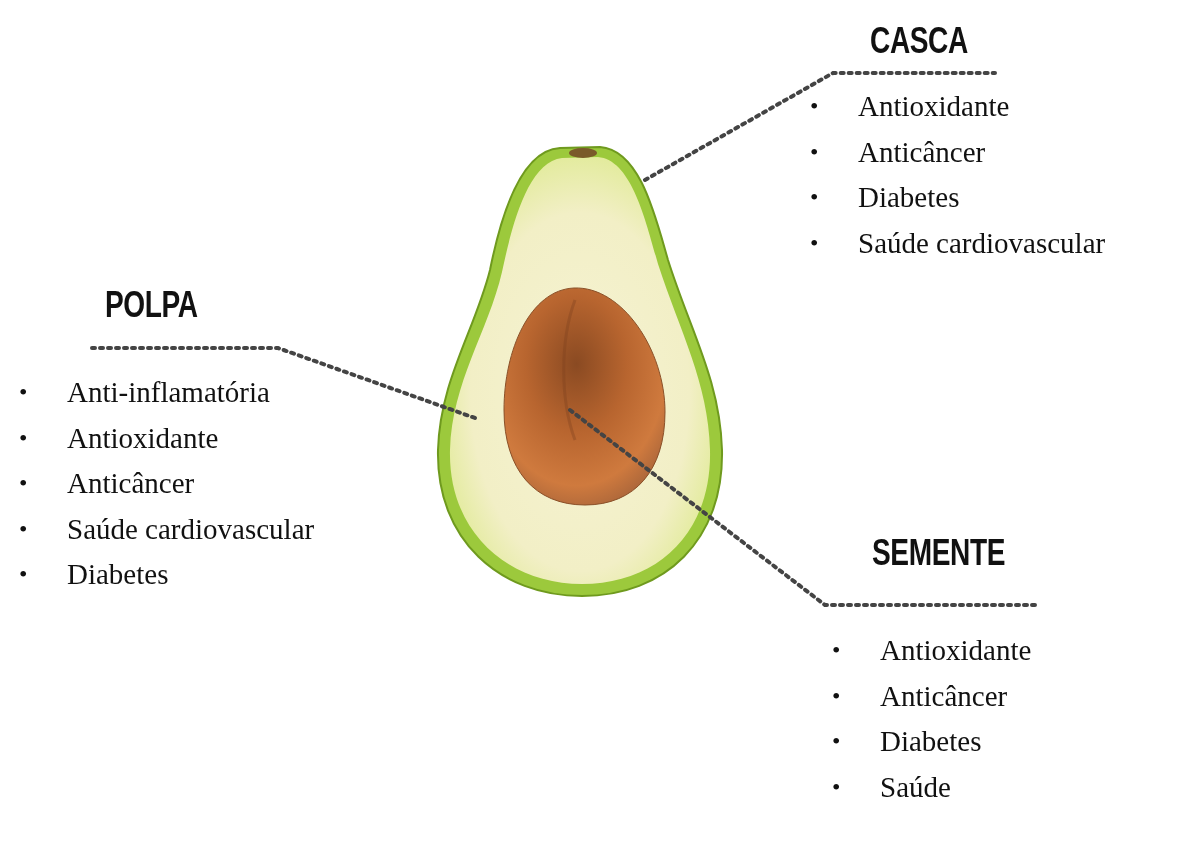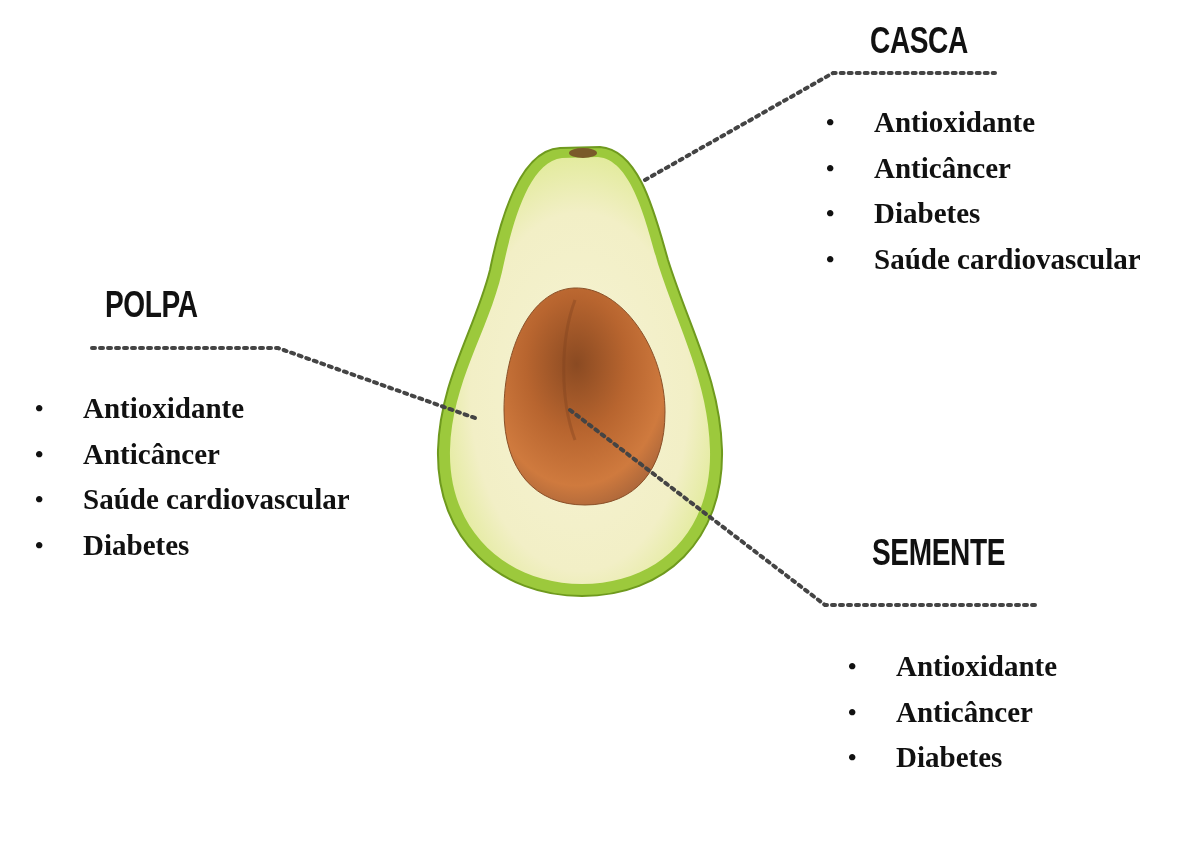--- a/index.html
+++ b/index.html
@@ -15,25 +15,24 @@
     font-weight: 700;
     font-size: 36px;
     letter-spacing: -0.5px;
     transform: scaleX(0.78);
     transform-origin: left top;
     color: #111;
     margin: 0;
   }
   ul.benefits {
     position: absolute;
-    margin: 16px; padding: 0;
+    margin: 0; padding: 0;
     list-style: none;
     font-size: 29px;
     line-height: 45.5px;
-    font-weight: bold;
   }
   ul.benefits li { position: relative; padding-left: 52px; }
   ul.benefits li::before {
     content: "\2022";
     position: absolute; left: 4px; top: 0;
     font-size: 24px;
   }
   svg.art { position: absolute; left: 0; top: 0; }
 </style>
 </head>
@@ -90,25 +89,27 @@
 <h2 class="heading" style="left:870px; top:20px;">CASCA</h2>
 <ul class="benefits" style="left:806px; top:84px;">
   <li>Antioxidante</li>
   <li>Anticâncer</li>
   <li>Diabetes</li>
   <li>Saúde cardiovascular</li>
 </ul>
 
 <h2 class="heading" style="left:105px; top:284px;">POLPA</h2>
 <ul class="benefits" style="left:15px; top:370px;">
+  <li>Anti-inflamatória</li>
   <li>Antioxidante</li>
   <li>Anticâncer</li>
   <li>Saúde cardiovascular</li>
   <li>Diabetes</li>
 </ul>
 
 <h2 class="heading" style="left:872px; top:532px;">SEMENTE</h2>
 <ul class="benefits" style="left:828px; top:628px;">
   <li>Antioxidante</li>
   <li>Anticâncer</li>
   <li>Diabetes</li>
+  <li>Saúde</li>
 </ul>
 <style>ul.benefits li.cont::before { content: ""; }</style>
 
 </body></html>

